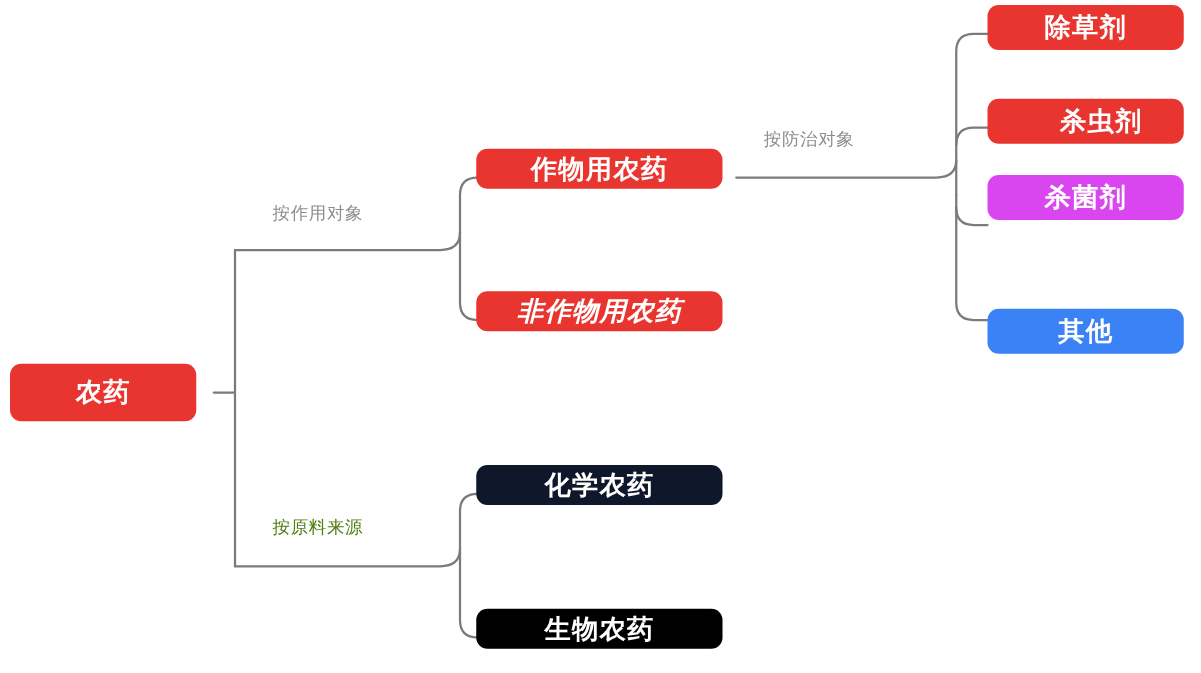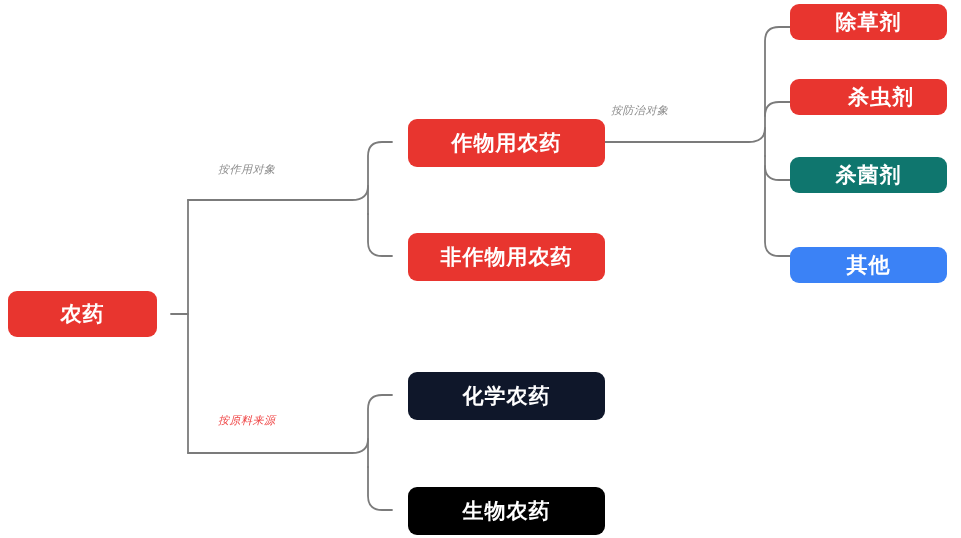--- a/index.html
+++ b/index.html
@@ -32,31 +32,30 @@
     border-radius: 9px;
     color: #ffffff;
     font-weight: bold;
     letter-spacing: 1px;
     text-align: center;
     line-height: 1;
     white-space: nowrap;
     user-select: none;
   }
   .node.root     { left: 8px;   top: 291px; width: 149px; height: 46px; font-size: 21px; }
-  .node.lvl2     { left: 408px; top: 0;     width: 197px; height: 48px; font-size: 21px; }
+  .node.lvl2     { left: 381px; top: 0;     width: 197px; height: 32px; font-size: 21px; }
   .node.lvl3     { left: 790px; top: 0;     width: 157px; height: 36px; font-size: 21px; }
 
   .edge-label {
     position: absolute;
     color: #8d8d8d;
-    font-size: 11px;
+    font-size: 14px;
     white-space: nowrap;
     letter-spacing: 0.5px;
     user-select: none;
-    font-style: italic;
   }
 </style>
 </head>
 <body>
 
 <div id="canvas" style="background: rgb(255, 255, 255);">
 
   <svg id="wires" viewBox="0 0 961 538" xmlns="http://www.w3.org/2000/svg">
     <g fill="none" stroke="#7b7b7b" stroke-width="1.8" stroke-linecap="round" stroke-linejoin="round">
 
@@ -76,26 +75,26 @@
       <path d="M765 128 L765 156"></path>
       <path d="M765 156 L765 242 Q765 256 779 256 L790 256"></path>
       <path d="M765 116 Q765 102 779 102 L790 102"></path>
       <path d="M765 166 Q765 180 779 180 L790 180"></path>
     </g>
   </svg>
 
   <div class="node root" style="background: rgb(232, 53, 47); color: rgb(255, 255, 255);">农药</div>
 
   <div class="edge-label" style="left: 218px; top: 162px; color: rgb(141, 141, 141);">按作用对象</div>
-  <div class="edge-label" style="left: 218px; top: 413px; color: #ef4444;">按原料来源</div>
+  <div class="edge-label" style="left: 218px; top: 413px; color: #4d7c0f;">按原料来源</div>
   <div class="edge-label" style="left: 611px; top: 103px; color: rgb(141, 141, 141);">按防治对象</div>
 
   <div class="node lvl2" style="top: 119px; background: rgb(232, 53, 47); color: rgb(255, 255, 255);">作物用农药</div>
-  <div class="node lvl2" style="top: 233px; background: rgb(232, 53, 47); color: rgb(255, 255, 255);">非作物用农药</div>
+  <div class="node lvl2" style="top: 233px; background: rgb(232, 53, 47); color: rgb(255, 255, 255); font-style: italic;">非作物用农药</div>
   <div class="node lvl2" style="top: 372px; background: #0f172a; color: rgb(255, 255, 255);">化学农药</div>
   <div class="node lvl2" style="top: 487px; background: #000000; color: rgb(255, 255, 255);">生物农药</div>
 
   <div class="node lvl3" style="top: 4px; background: rgb(232, 53, 47); color: rgb(255, 255, 255);">除草剂</div>
   <div class="node lvl3" style="top: 79px; background: rgb(232, 53, 47); color: rgb(255, 255, 255); padding-left: 25px;">杀虫剂</div>
-  <div class="node lvl3" style="top: 157px; background: #0f766e; color: rgb(255, 255, 255);">杀菌剂</div>
+  <div class="node lvl3" style="top: 140px; background: #d946ef; color: rgb(255, 255, 255);">杀菌剂</div>
   <div class="node lvl3" style="top: 247px; background: #3b82f6; color: rgb(255, 255, 255); font-family: Liberation Serif, serif;">其他</div>
 
 </div>
 
 </body></html>

